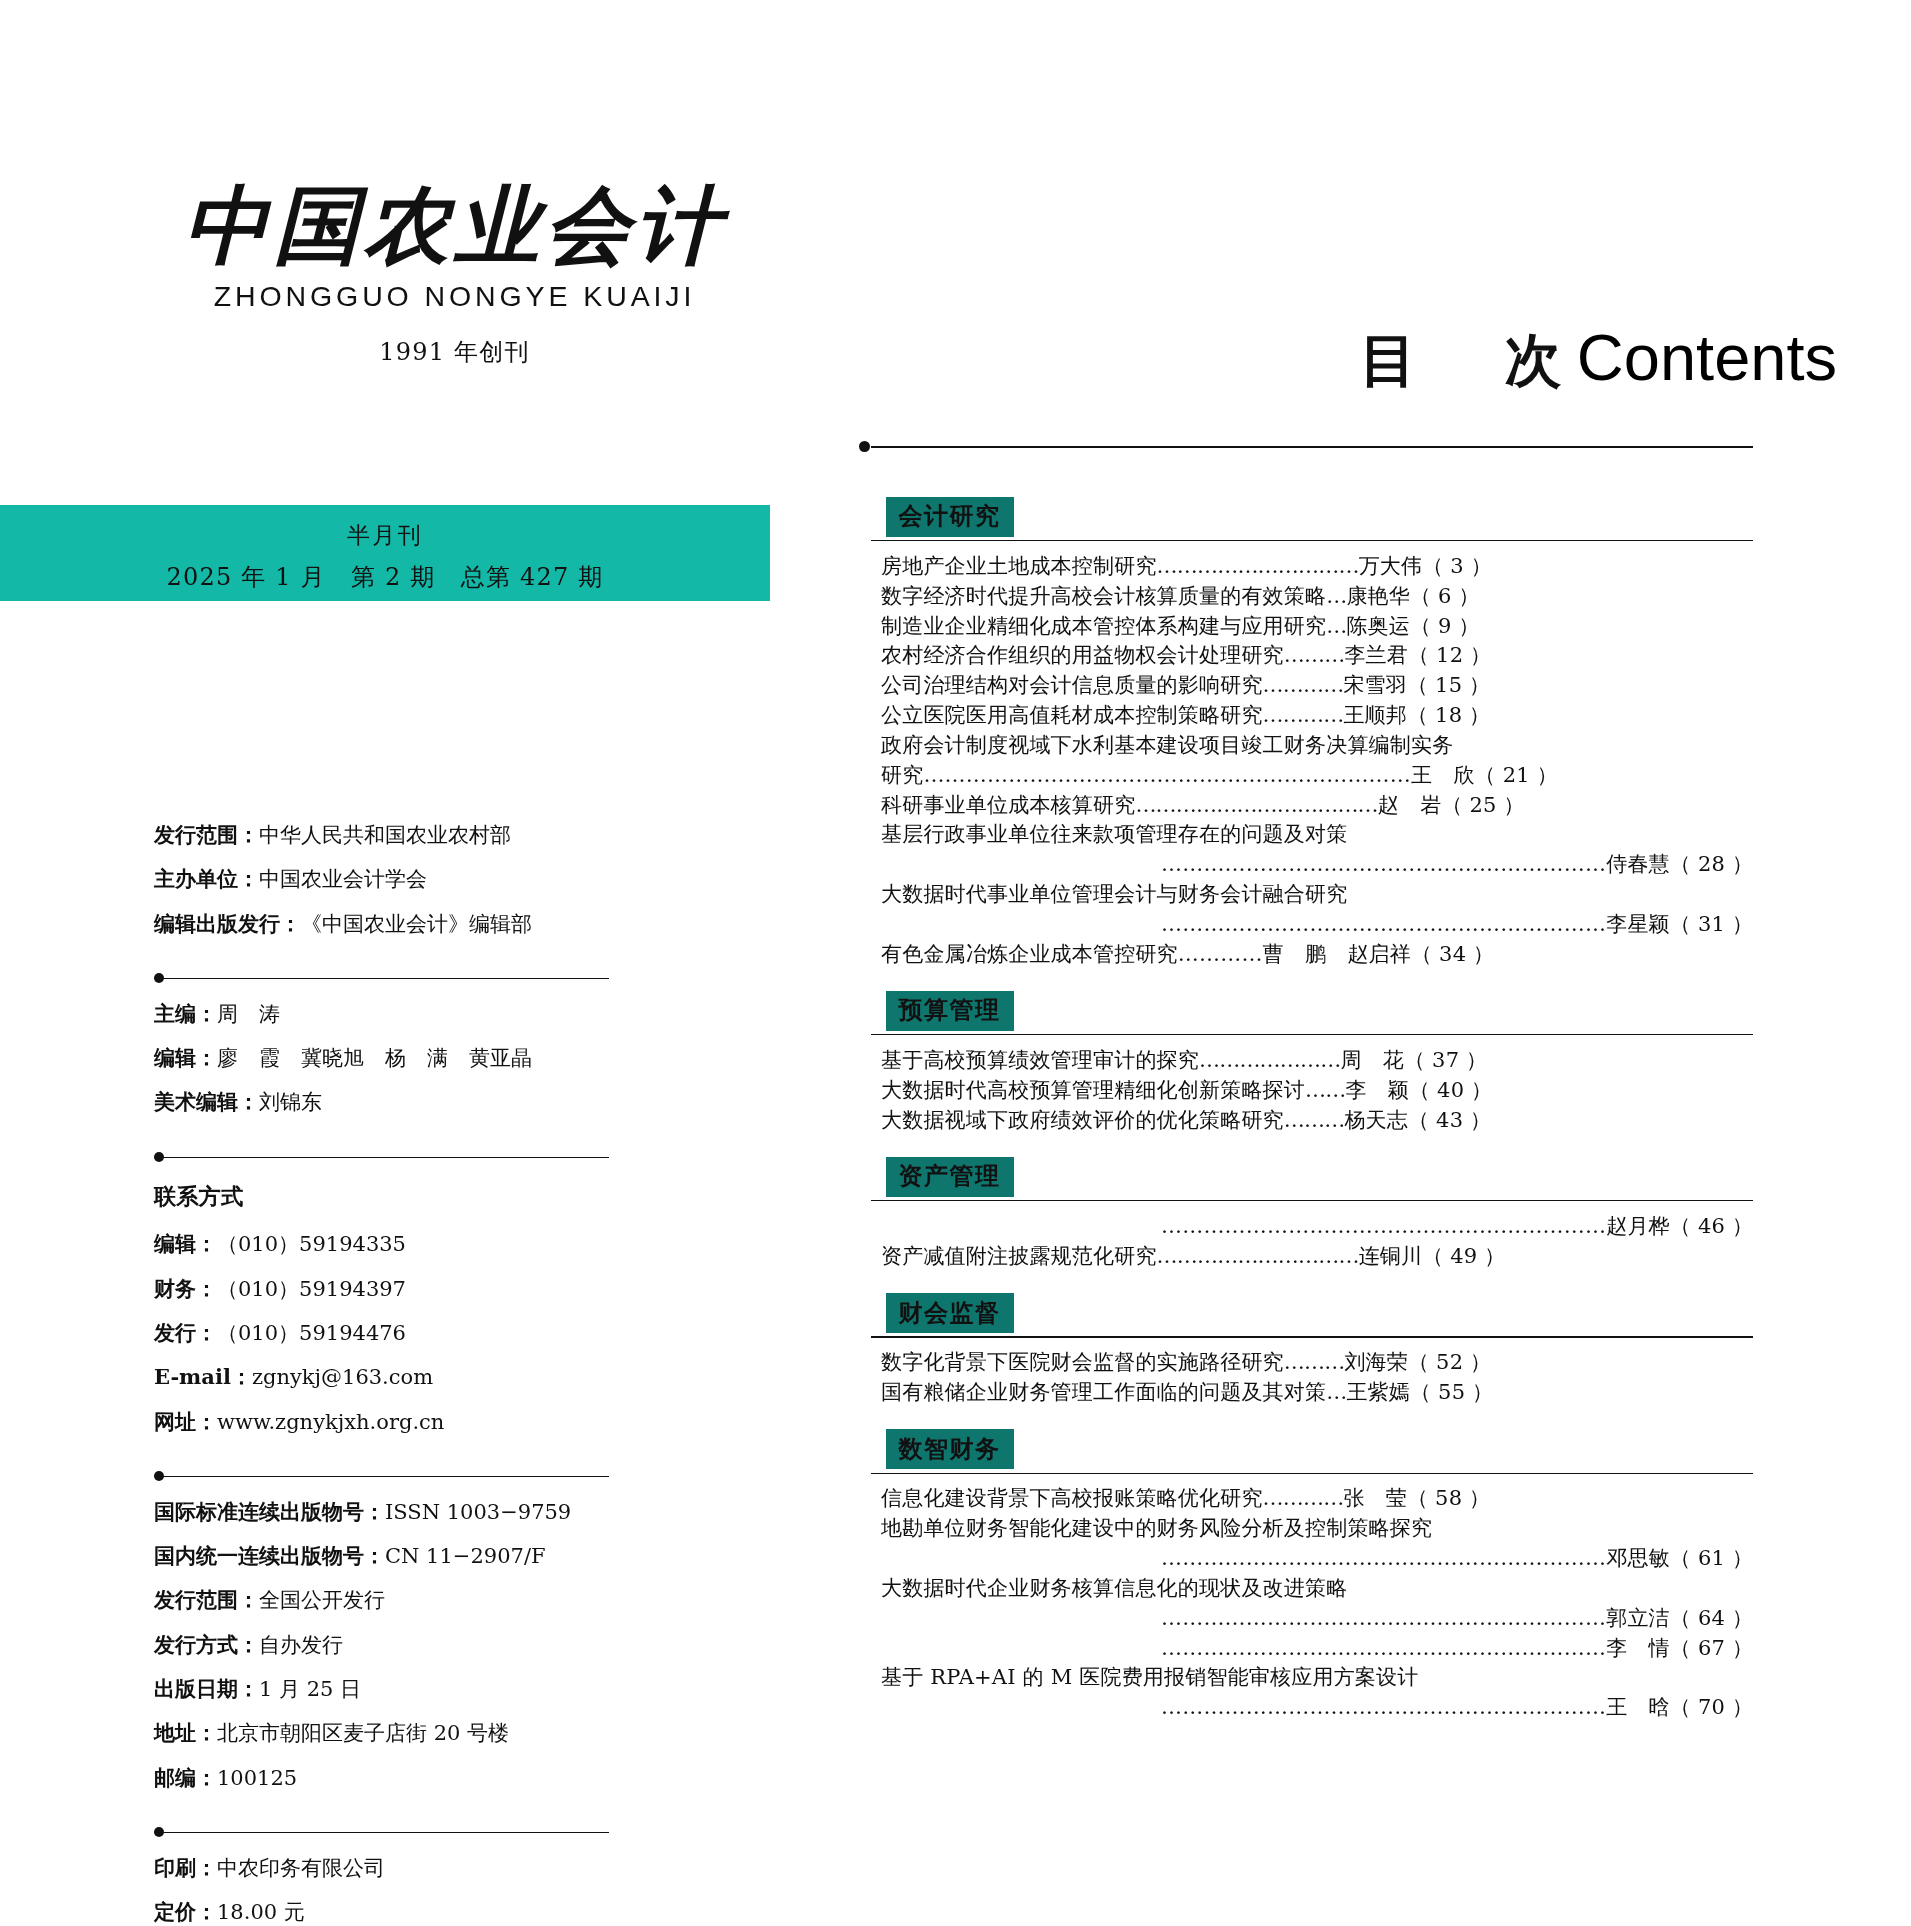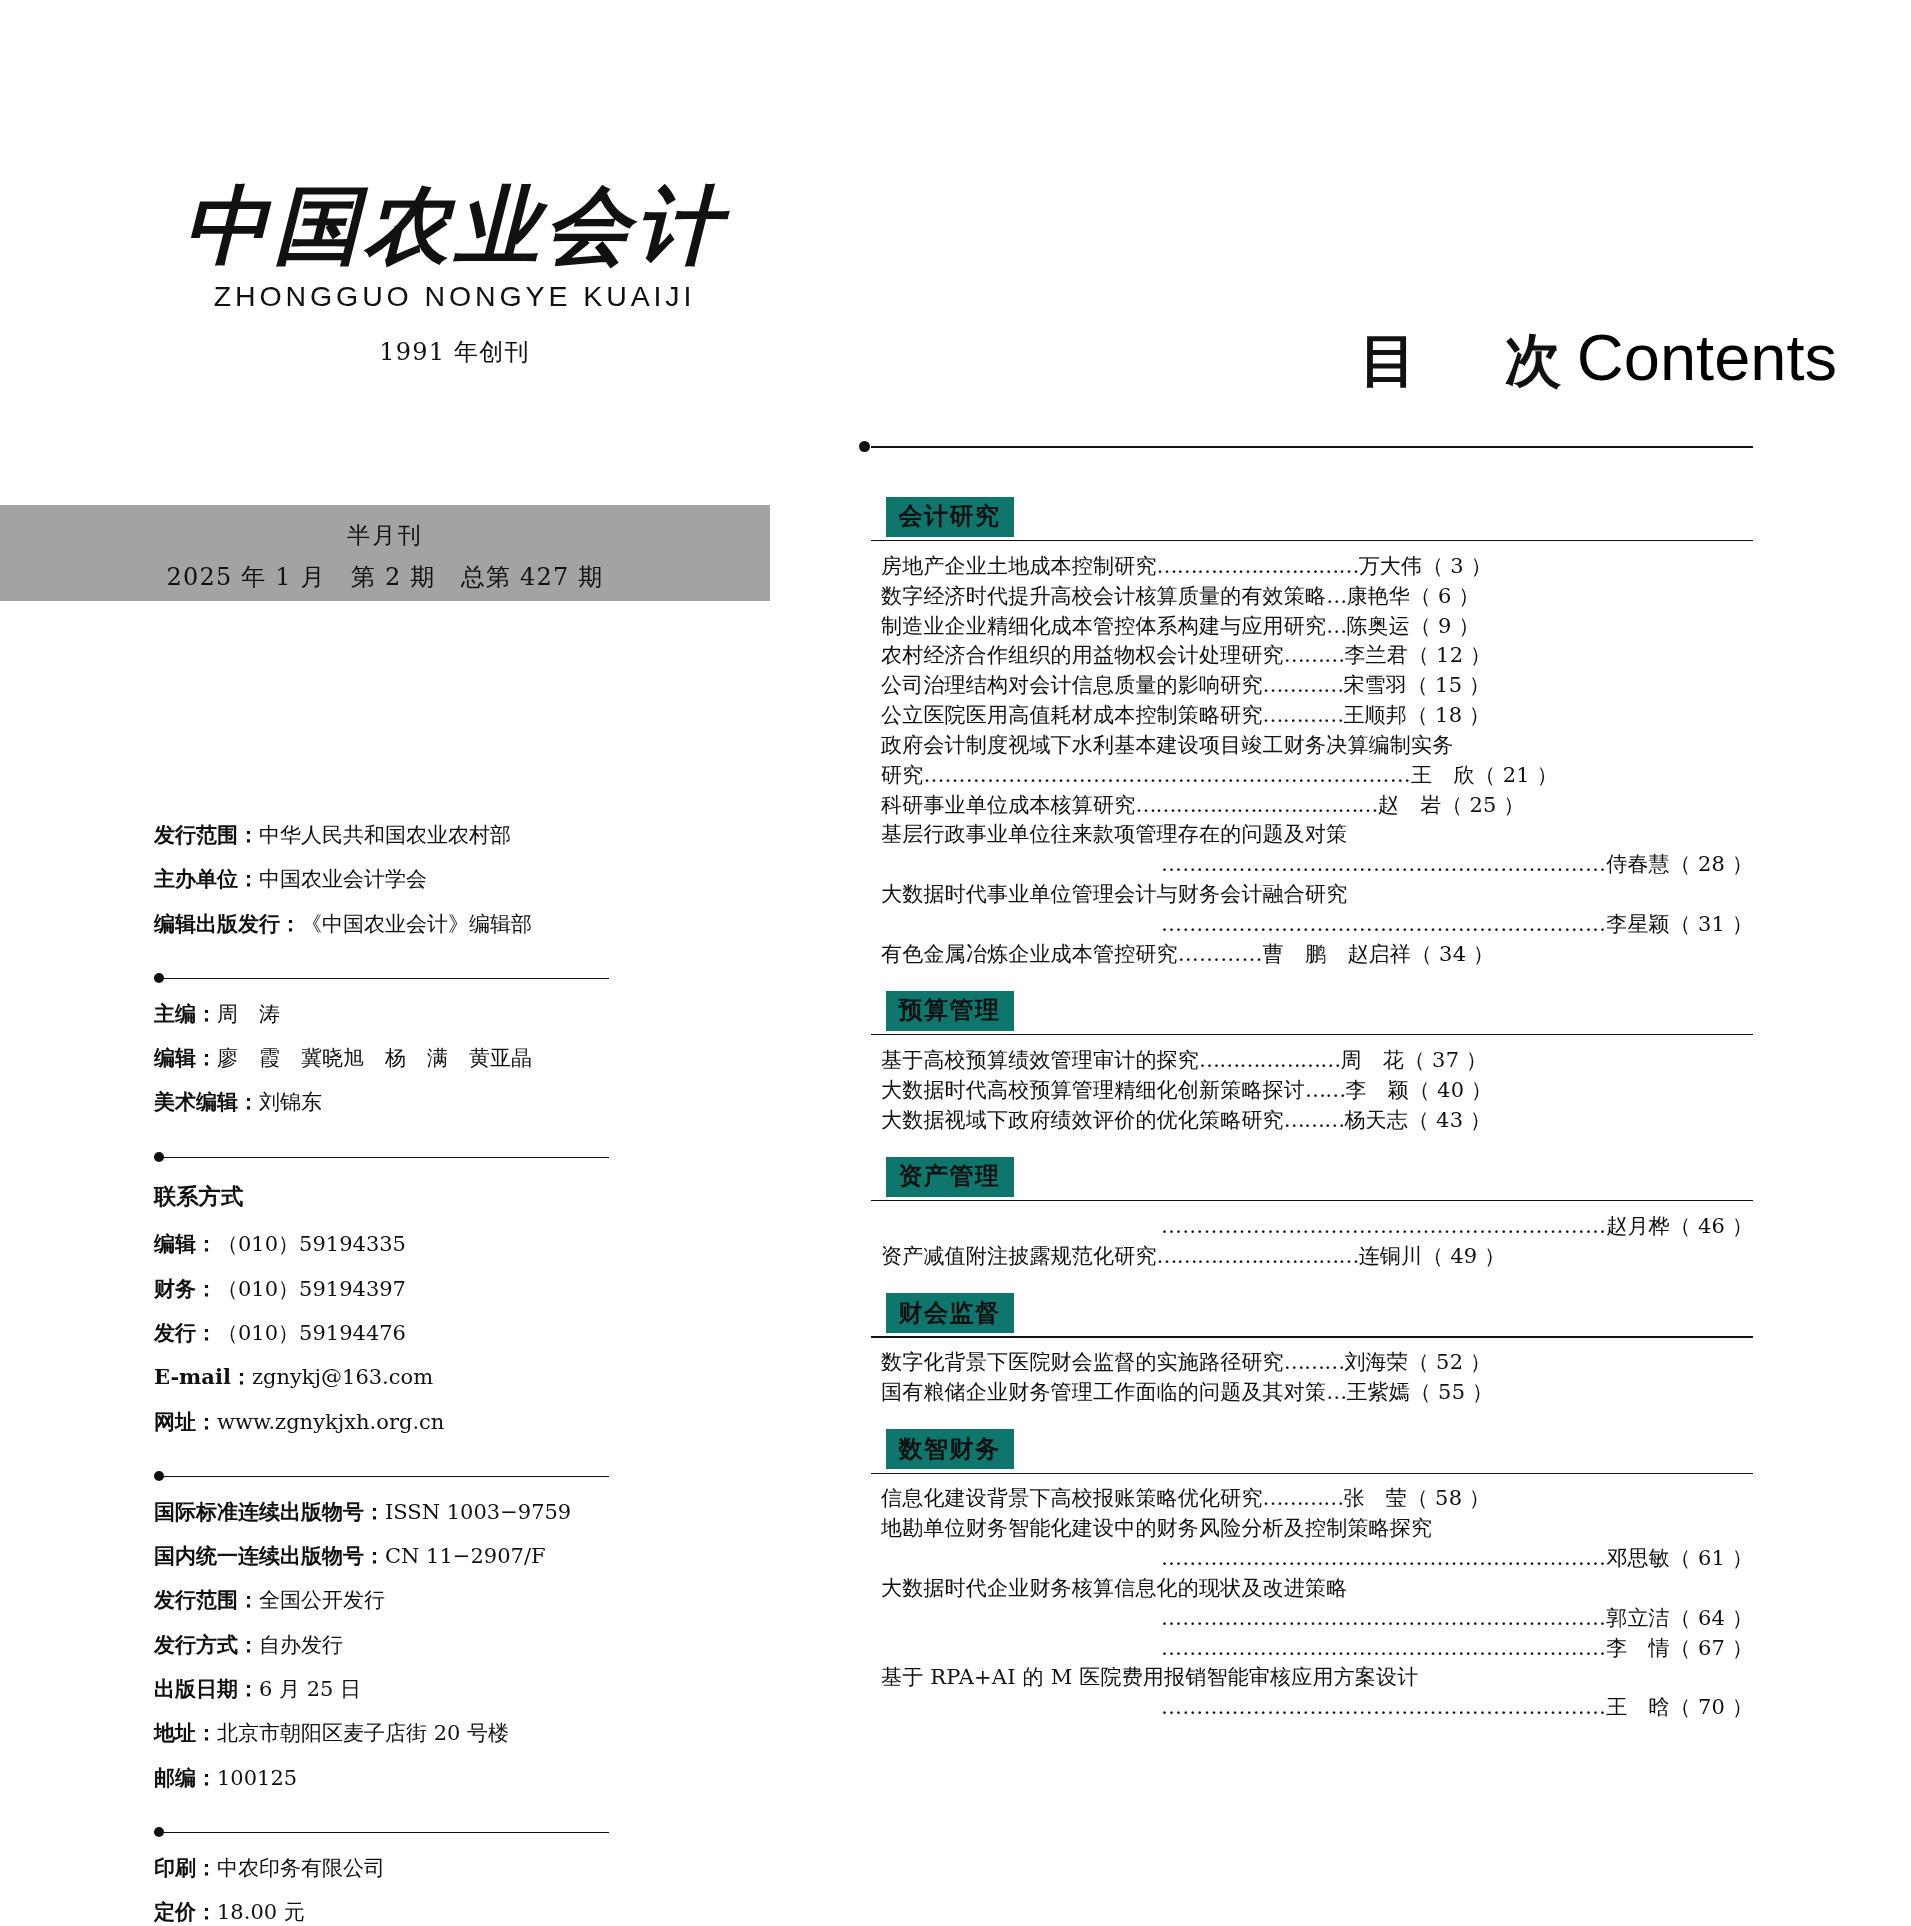--- a/index.html
+++ b/index.html
@@ -59,21 +59,21 @@
     color: #111;
     letter-spacing: 1.2px;
   }
 
   .issue-band {
     position: absolute;
     left: 0;
     top: 505px;
     width: 770px;
     height: 96px;
-    background: #a3a3a3;
+    background: #14b8a6;
   }
   .issue-band .line1 {
     text-align: center;
     font-family: "DejaVu Serif", serif;
     font-size: 23px;
     letter-spacing: 2.3px;
     color: #111;
     padding-top: 15.4px;
   }
   .issue-band .line2 {
@@ -324,21 +324,21 @@
       <div class="info-line">
         <span class="lbl">国内统一连续出版物号：</span><span class="val">CN 11−2907/F</span>
       </div>
       <div class="info-line">
         <span class="lbl">发行范围：</span><span class="val">全国公开发行</span>
       </div>
       <div class="info-line">
         <span class="lbl">发行方式：</span><span class="val">自办发行</span>
       </div>
       <div class="info-line">
-        <span class="lbl">出版日期：</span><span class="val">6 月 25 日</span>
+        <span class="lbl">出版日期：</span><span class="val">1 月 25 日</span>
       </div>
       <div class="info-line">
         <span class="lbl">地址：</span><span class="val">北京市朝阳区麦子店街 20 号楼</span>
       </div>
       <div class="info-line">
         <span class="lbl">邮编：</span><span class="val">100125</span>
       </div>
 
       <div class="rule-wrap">
         <div class="rule-dot"></div>

